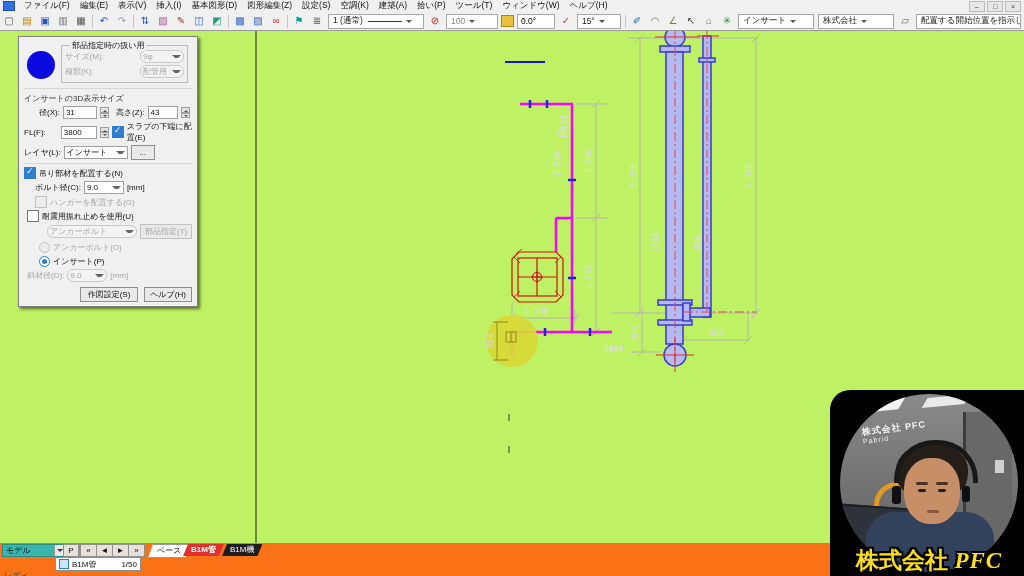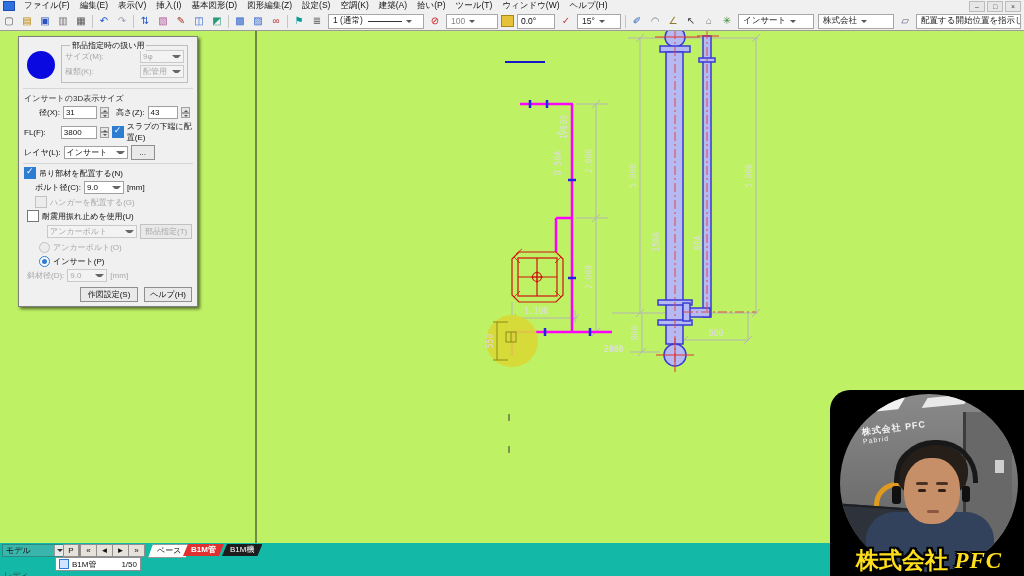--- a/index.html
+++ b/index.html
@@ -33,21 +33,21 @@
   .canvas{left:0;top:30px;width:1024px;height:513px;background:#bef264;z-index:1;}
   svg text{font-family:"DejaVu Sans Mono",monospace;fill:#dedede;font-size:8px;}
   
   .dlg{left:18px;top:36px;width:178px;background:#f0f0f0;border:1px solid #7f7f7f;z-index:5;
        box-shadow:2px 2px 3px rgba(0,0,0,.55);font-size:8px;color:#111;padding:3px 0 3px 0;}
   .drow{display:flex;align-items:center;gap:3px;padding:1px 5px;min-height:12px;}
   .dsep{border:none;border-top:1px solid #d6d6d6;margin:2px 4px;}
   .dcombo{background:#fff;border:1px solid #a0a0a0;height:11px;display:flex;align-items:center;
           padding:0 2px;flex:none;}
   .dcombo .arr{width:0;height:0;border:3px solid transparent;border-top-color:#666;margin:3px 0 0 auto;padding-left:3px;}
-  .dcombo.dis{background:#f3f3f3;color:#a8a8a8;border-color:#c9c9c9;}
+  .dcombo.dis{background:#f3f3f3;color:#a8a8a8;border-color:#c9c9c9;border-radius:6px;}
   .dbtn{background:#e9e9e9;border:1px solid #8f8f8f;height:13px;display:flex;align-items:center;
         justify-content:center;padding:0 4px;flex:none;}
   .dbtn.dis{color:#a8a8a8;border-color:#c2c2c2;}
   .cb{width:10px;height:10px;border:1px solid #777;background:#fff;flex:none;position:relative;}
   .cb.on{background:#2d7dd2;border-color:#2d7dd2;}
   .cb.on::after{content:"✓";position:absolute;left:1px;top:-2px;color:#fff;font-size:9px;}
   .cb.dis{background:#ececec;border-color:#c2c2c2;}
   .rad{width:9px;height:9px;border:1px solid #777;border-radius:50%;background:#fff;flex:none;position:relative;}
   .rad.on{border-color:#2d7dd2;}
   .rad.on::after{content:"";position:absolute;left:2px;top:2px;width:5px;height:5px;border-radius:50%;background:#2d7dd2;}
@@ -58,21 +58,21 @@
   .spin .up::after{top:0px;border-bottom-color:#555;}
   .spin .dn::after{top:1px;border-top-color:#555;}
   .dfield{background:#fff;border:1px solid #a0a0a0;height:11px;display:flex;align-items:center;padding:0 2px;flex:none;}
   .gray{color:#a8a8a8;}
   .grouplbl{color:#333;}
   .preview{width:34px;height:40px;flex:none;display:flex;align-items:center;justify-content:center;}
   .bluecircle{width:28px;height:28px;border-radius:50%;background:#0a0ae0;}
   .groupbox{flex:1;border:1px solid #bdbdbd;margin-right:4px;padding:2px 3px 3px 3px;position:relative;}
   .groupbox .gtitle{position:absolute;top:-6px;left:8px;background:#f0f0f0;padding:0 2px;}
   
-  .statusbar{left:0;top:543px;width:1024px;height:33px;background:#14b8a6;z-index:4;font-size:8px;color:#111;}
+  .statusbar{left:0;top:543px;width:1024px;height:33px;background:#f97316;z-index:4;font-size:8px;color:#111;}
   .sb-combo{position:absolute;left:2px;top:1px;width:58px;height:11px;background:#3ab5ac;border:1px solid #2a8a84;
             display:flex;align-items:center;padding-left:3px;}
   .sb-combo .btn{margin-left:auto;width:9px;height:100%;background:#e8e8e8;border-left:1px solid #999;
             display:flex;align-items:center;justify-content:center;}
   .sb-combo .arr{width:0;height:0;border:3px solid transparent;border-top-color:#333;margin-top:3px;}
   .sb-btn{position:absolute;top:1px;height:11px;background:#e6e2da;border:1px solid #8f8f8f;
           text-align:center;line-height:11px;}
   .tab{position:absolute;top:1px;height:12px;line-height:12px;padding:0 8px;
        clip-path:polygon(5px 0,100% 0,calc(100% - 5px) 100%,0 100%);}
   .tab.base{background:#fdfdfd;color:#111;border:1px solid #999;}

